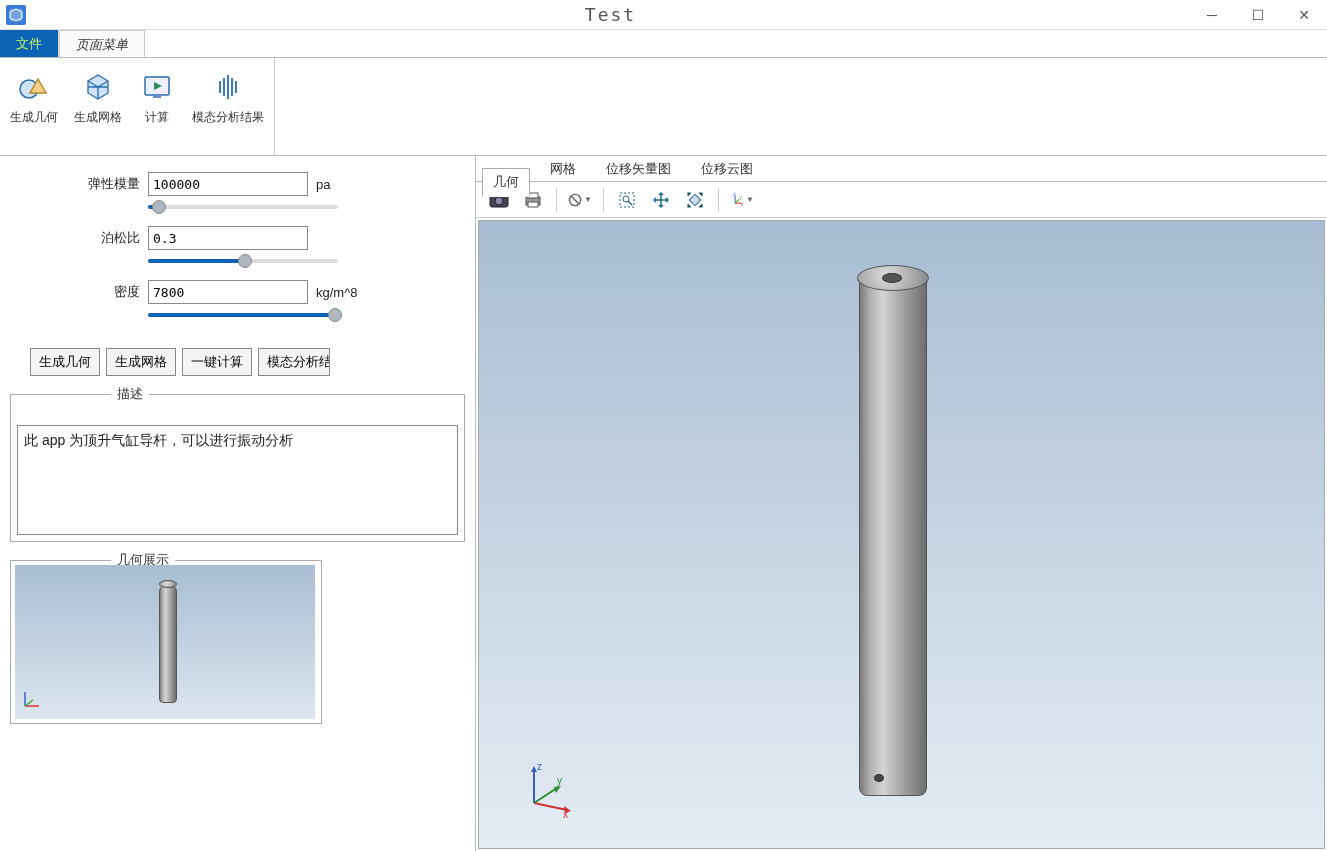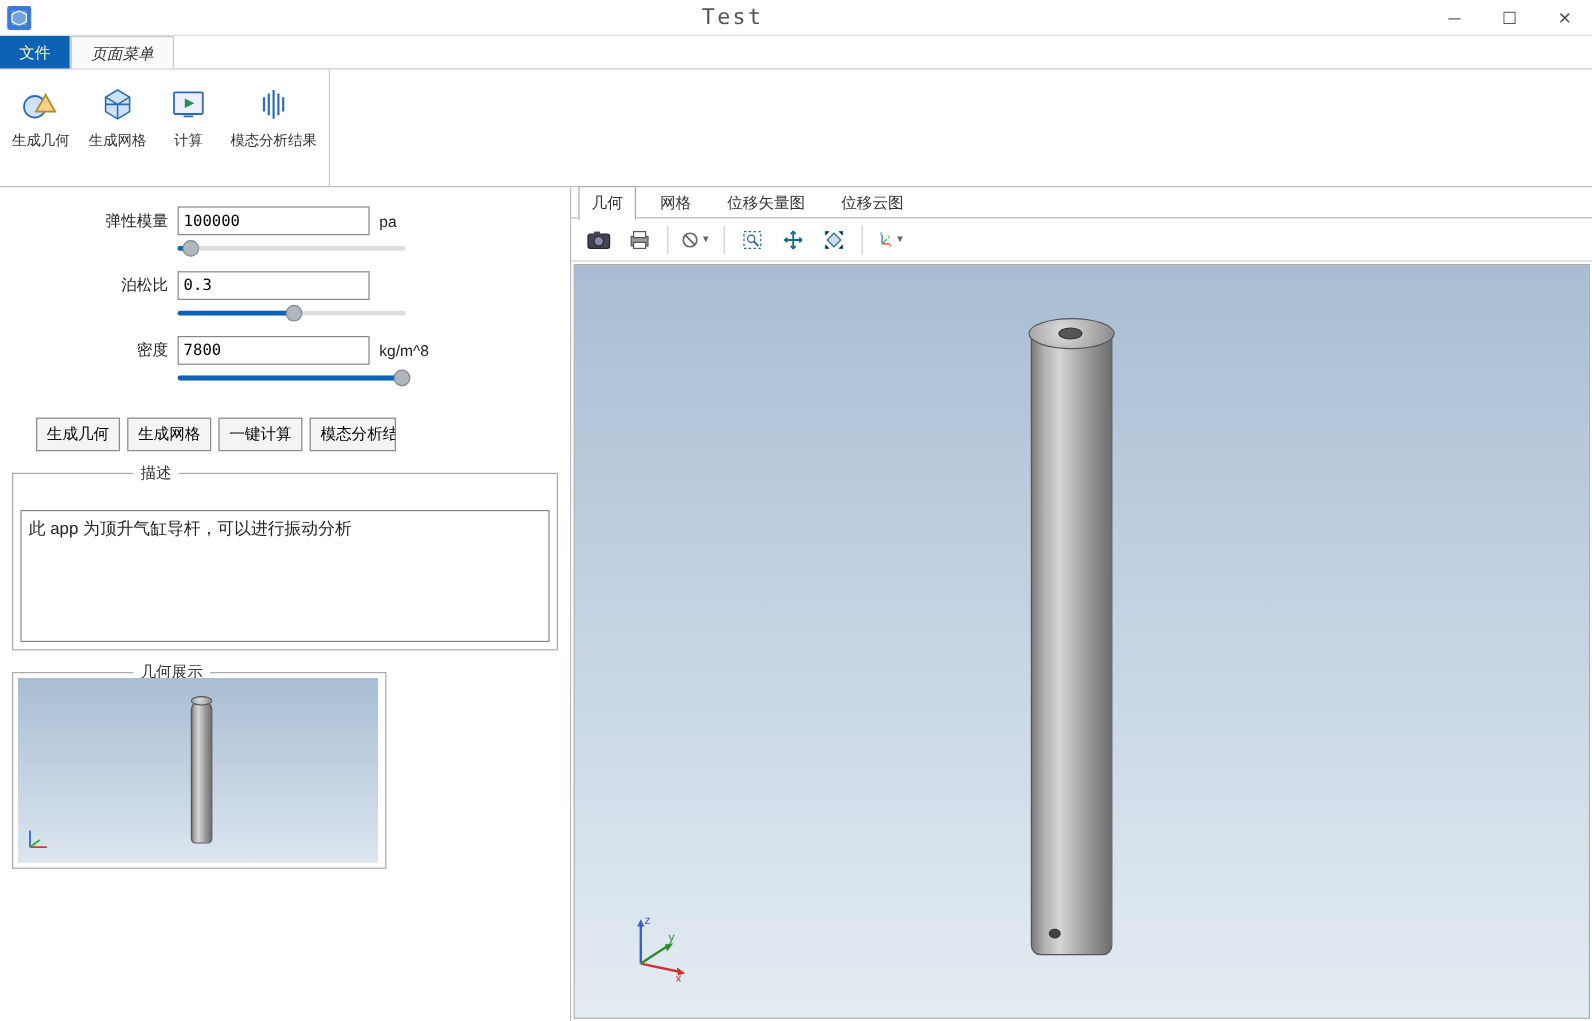--- a/index.html
+++ b/index.html
@@ -8,21 +8,21 @@
 
 .titlebar { height: 30px; display: flex; align-items: center; border-bottom: 1px solid #ddd; background: #fff; }
 .titlebar .app-icon { width: 20px; height: 20px; margin: 0 6px; background: #3a7bd5; display: flex; align-items: center; justify-content: center; color: #fff; font-size: 10px; border-radius: 2px;}
 .titlebar .title { flex: 1; text-align: center; font-family: "SimSun", monospace; letter-spacing: 2px; color: #555; font-size: 18px;}
 .titlebar .win-btns { display: flex; }
 .titlebar .win-btns div { width: 46px; height: 30px; display: flex; align-items: center; justify-content: center; font-size: 14px; color: #555; }
 
 
 .menutabs { height: 28px; display: flex; background: #fff; border-bottom: 1px solid #bbb; }
 .menutabs .tab { padding: 0 16px; line-height: 28px; font-size: 13px; border-right: 1px solid #ddd; cursor: pointer; }
-.menutabs .tab.active { background: #0c63b6; color: #fef9c3; }
+.menutabs .tab.active { background: #0c63b6; color: #bef264; }
 .menutabs .tab.inactive { background: #fafafa; color: #333; border: 1px solid #ccc; border-bottom: none; font-style: italic; }
 
 
 .ribbon { height: 98px; display: flex; border-bottom: 1px solid #bbb; background: #fff; }
 .ribbon-group { padding: 6px 10px 0 10px; display: flex; gap: 16px; border-right: 1px solid #ccc;}
 .ribbon-item { display: flex; flex-direction: column; align-items: center; gap: 4px; cursor: pointer; padding-top: 4px;}
 .ribbon-item .icon { width: 38px; height: 38px; display: flex; align-items: center; justify-content: center; }
 .ribbon-item .label { font-size: 12px; color: #333; text-align: center; line-height: 14px;}
 
 
@@ -48,21 +48,21 @@
 
 
 .field-group { border: 1px solid #aaa; padding: 6px; position: relative; margin-top: 10px;}
 .field-group .legend { position: absolute; top: -10px; left: 100px; background: #fff; padding: 0 6px; font-size: 13px;}
 .desc-box { width: 100%; height: 110px; border: 1px solid #888; padding: 6px; font-size: 14px; color: #222; margin-top: 24px;}
 .preview { width: 300px; height: 154px; background: linear-gradient(180deg, #a8bdd3, #dce6ef); position: relative;}
 
 
 .viewer-tabs { height: 26px; display: flex; border-bottom: 1px solid #bbb; padding-left: 6px; gap: 10px; align-items: center;}
 .viewer-tabs .vtab { padding: 4px 10px; font-size: 13px; cursor: pointer; color: #333;}
-.viewer-tabs .vtab.active { border: 1px solid #aaa; border-bottom: 2px solid #fff; background: #fff; position: relative; top: 1px;}
+.viewer-tabs .vtab.active { border: 1px solid #aaa; border-bottom: 2px solid #fff; background: #fff; position: relative; top: 14px;}
 
 
 .viewer-toolbar { height: 36px; display: flex; align-items: center; gap: 4px; padding: 0 8px; border-bottom: 1px solid #ccc;}
 .viewer-toolbar .tb-btn { width: 30px; height: 30px; display: flex; align-items: center; justify-content: center; border: 1px solid transparent; cursor: pointer; border-radius: 3px;}
 .viewer-toolbar .tb-sep { width: 1px; height: 24px; background: #ccc; margin: 0 4px;}
 .viewer-toolbar .tb-dd { display: flex; align-items: center; padding: 0 2px;}
 .viewer-toolbar .tb-dd .arrow { font-size: 8px; margin-left: 2px; color: #666;}
 
 
 .viewport { flex: 1; background: linear-gradient(180deg, #a8bdd3, #e4ecf3); position: relative; border: 1px solid #aaa; margin: 2px;}

